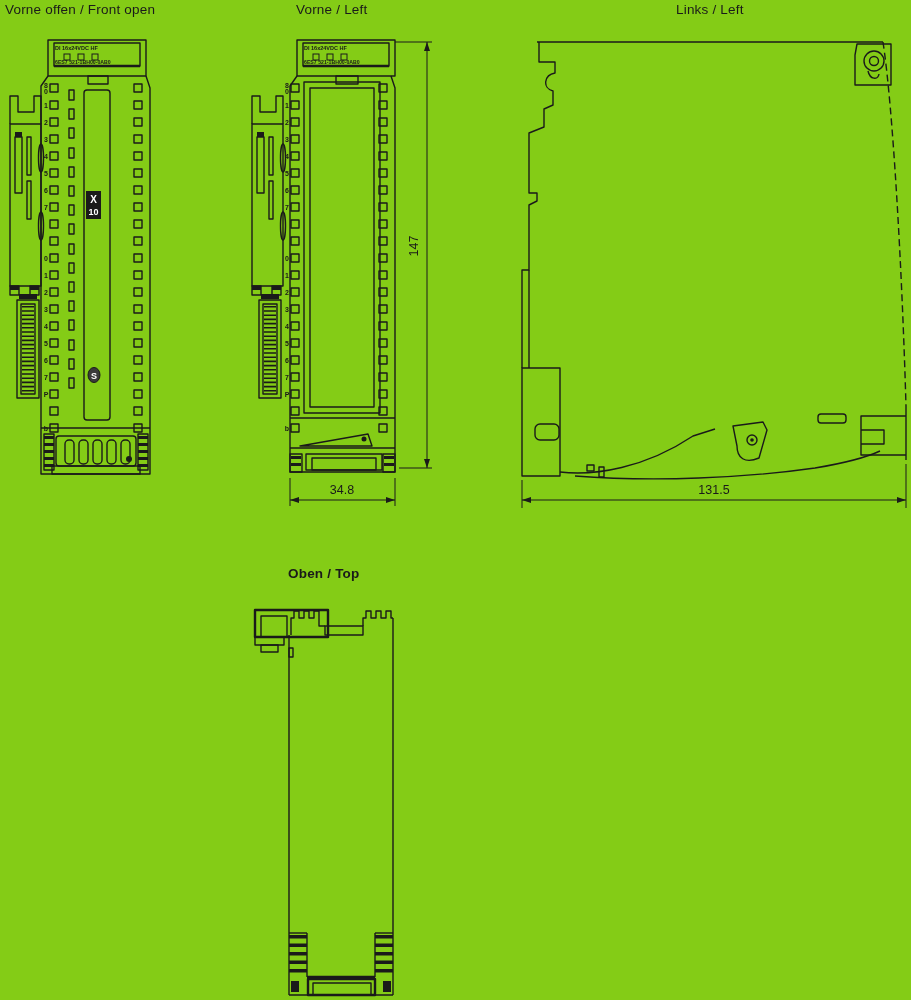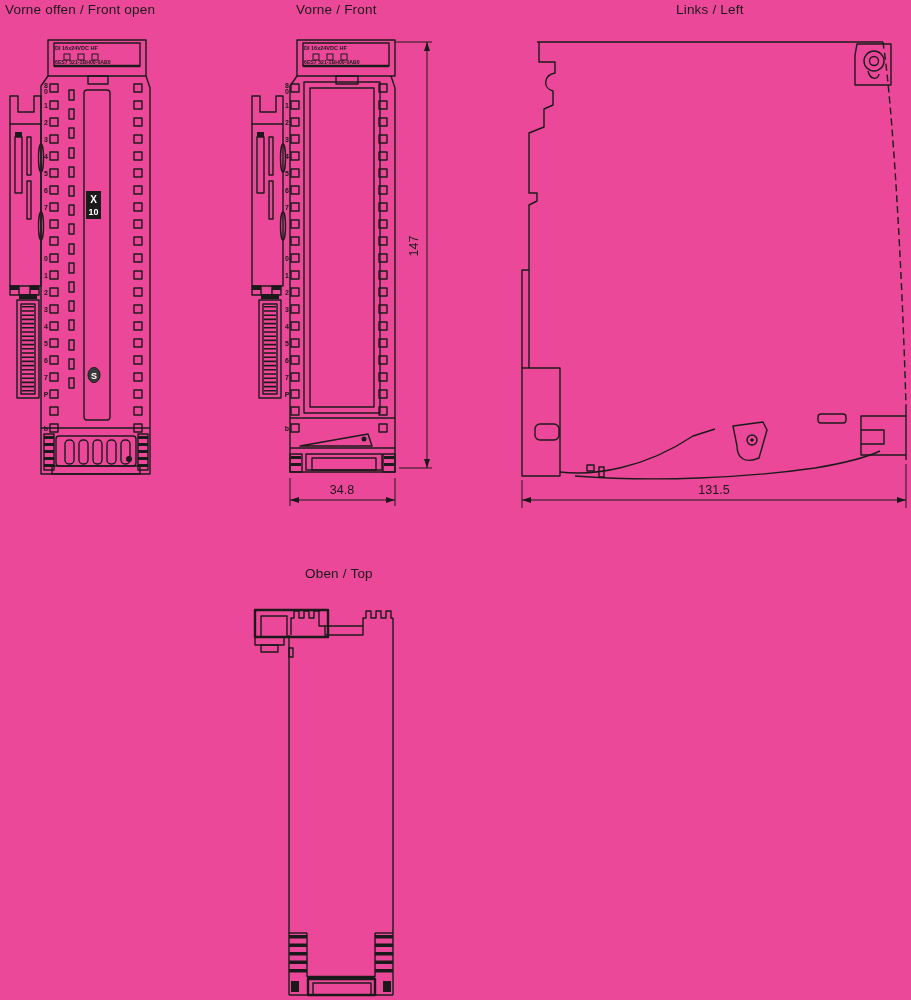--- a/index.html
+++ b/index.html
@@ -1,16 +1,16 @@
 <!DOCTYPE html>
 <html><head>
 <meta charset="utf-8">
 <style>
   html,body{margin:0;padding:0;background:#ffffff;}
-  #canvas{position:relative;width:911px;height:1000px;background:#ec4899;overflow:hidden;
+  #canvas{position:relative;width:911px;height:1000px;background:#84cc16;overflow:hidden;
           font-family:"Liberation Sans",sans-serif;color:#1a1a1a;}
   .view-title{position:absolute;font-size:13.5px;letter-spacing:.2px;white-space:nowrap;}
   svg{position:absolute;overflow:visible;}
   .st{stroke:#1a1a1a;fill:none;stroke-width:1.4;stroke-linejoin:round;}
   .stt{stroke:#1a1a1a;fill:none;stroke-width:2.4;stroke-linejoin:round;}
   .sth{stroke:#1a1a1a;fill:none;stroke-width:1;}
   .fl{fill:#1a1a1a;stroke:none;}
   .dash{stroke-dasharray:7 4;}
   .lbl{font-family:"Liberation Sans",sans-serif;font-weight:bold;fill:#1a1a1a;}
   .chan{font-family:"Liberation Sans",sans-serif;font-size:7px;font-weight:bold;fill:#1a1a1a;text-anchor:middle;}
@@ -88,23 +88,23 @@
         <rect class="fl" x="20" y="190" width="9" height="4"></rect>
         <rect class="fl" x="9" y="198" width="18" height="5"></rect>
         <rect class="st" x="7" y="204" width="22" height="98"></rect>
         <rect class="st" x="11" y="208" width="14" height="90"></rect>
         <line x1="18" y1="210" x2="18" y2="296" stroke="#1a1a1a" stroke-width="12" stroke-dasharray="1.6 2.6"></line>
       </g>
     </defs>
   </svg>
 
   <div class="view-title" style="left:5px;top:2px;">Vorne offen / Front open</div>
-  <div class="view-title" style="left:296px;top:2px;">Vorne / Front</div>
+  <div class="view-title" style="left:296px;top:2px;">Vorne / Left</div>
   <div class="view-title" style="left:676px;top:2px;text-align:center;">Links / Left</div>
-  <div class="view-title" style="left:305px;top:566px;">Oben / Top</div>
+  <div class="view-title" style="left:288px;top:566px;font-weight:bold;">Oben / Top</div>
 
   <svg style="left:8px;top:38px;" width="160" height="440" viewBox="0 0 160 440">
     <g>
       <use href="#label-block" x="40" y="2"></use>
       <text class="lbl" x="47" y="12" font-size="5.5">DI 16x24VDC HF</text>
       <text class="lbl" x="47" y="25.5" font-size="5.2">6ES7 521-1BH00-0AB0</text>
       <rect class="st" x="80" y="38" width="20" height="8"></rect>
       <path class="st" d="M40,38 L33,48 V436 H142 V50 L138,38"></path>
       <line class="st" x1="33" y1="390" x2="142" y2="390"></line>
     </g>

